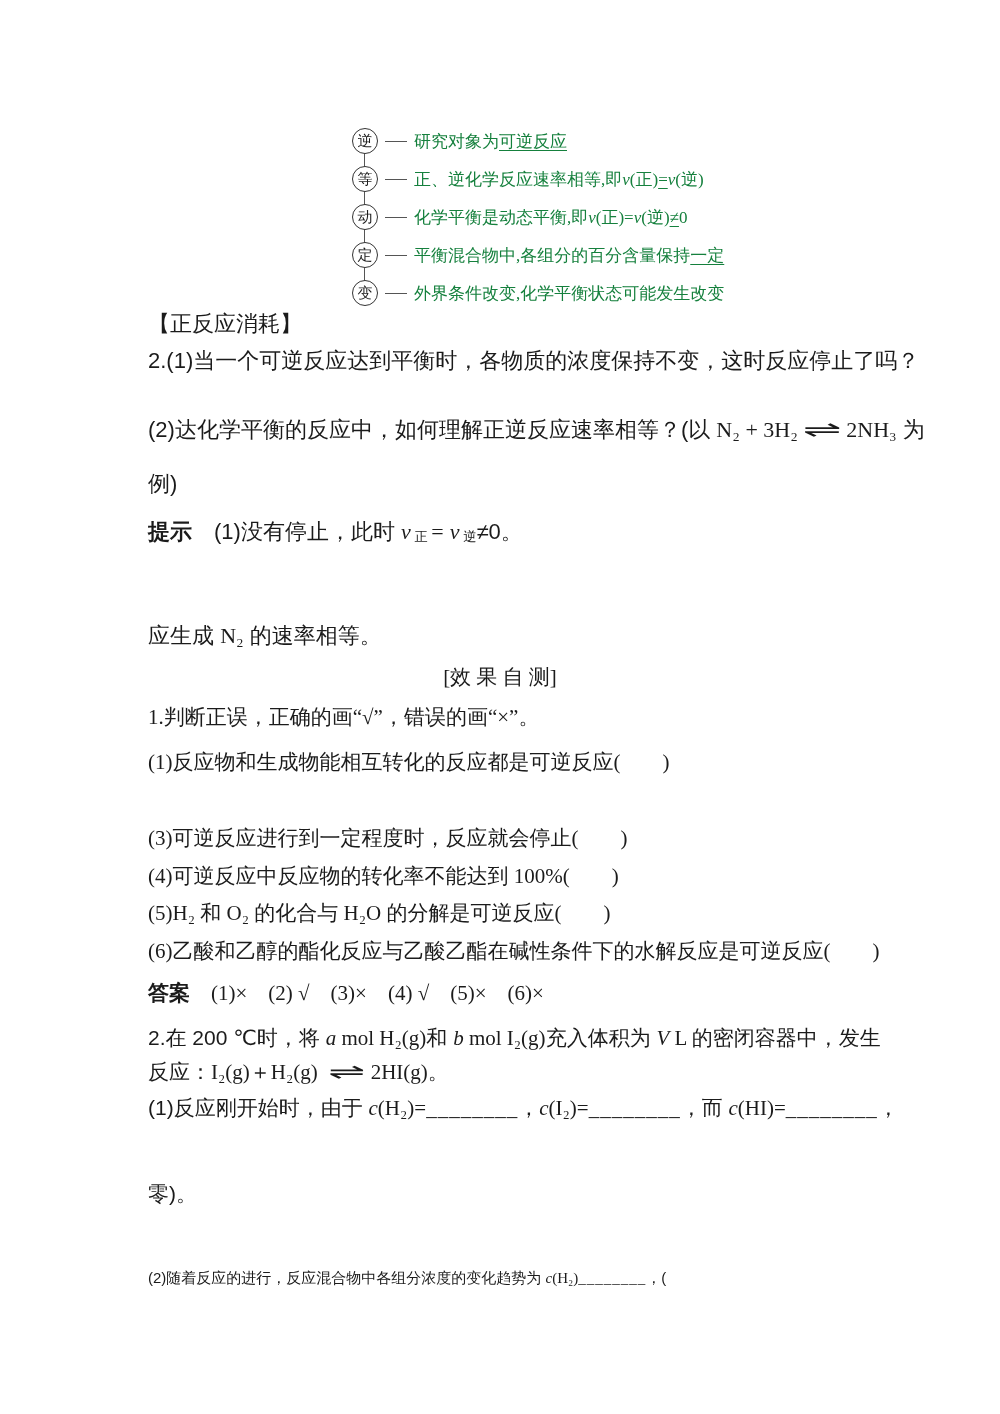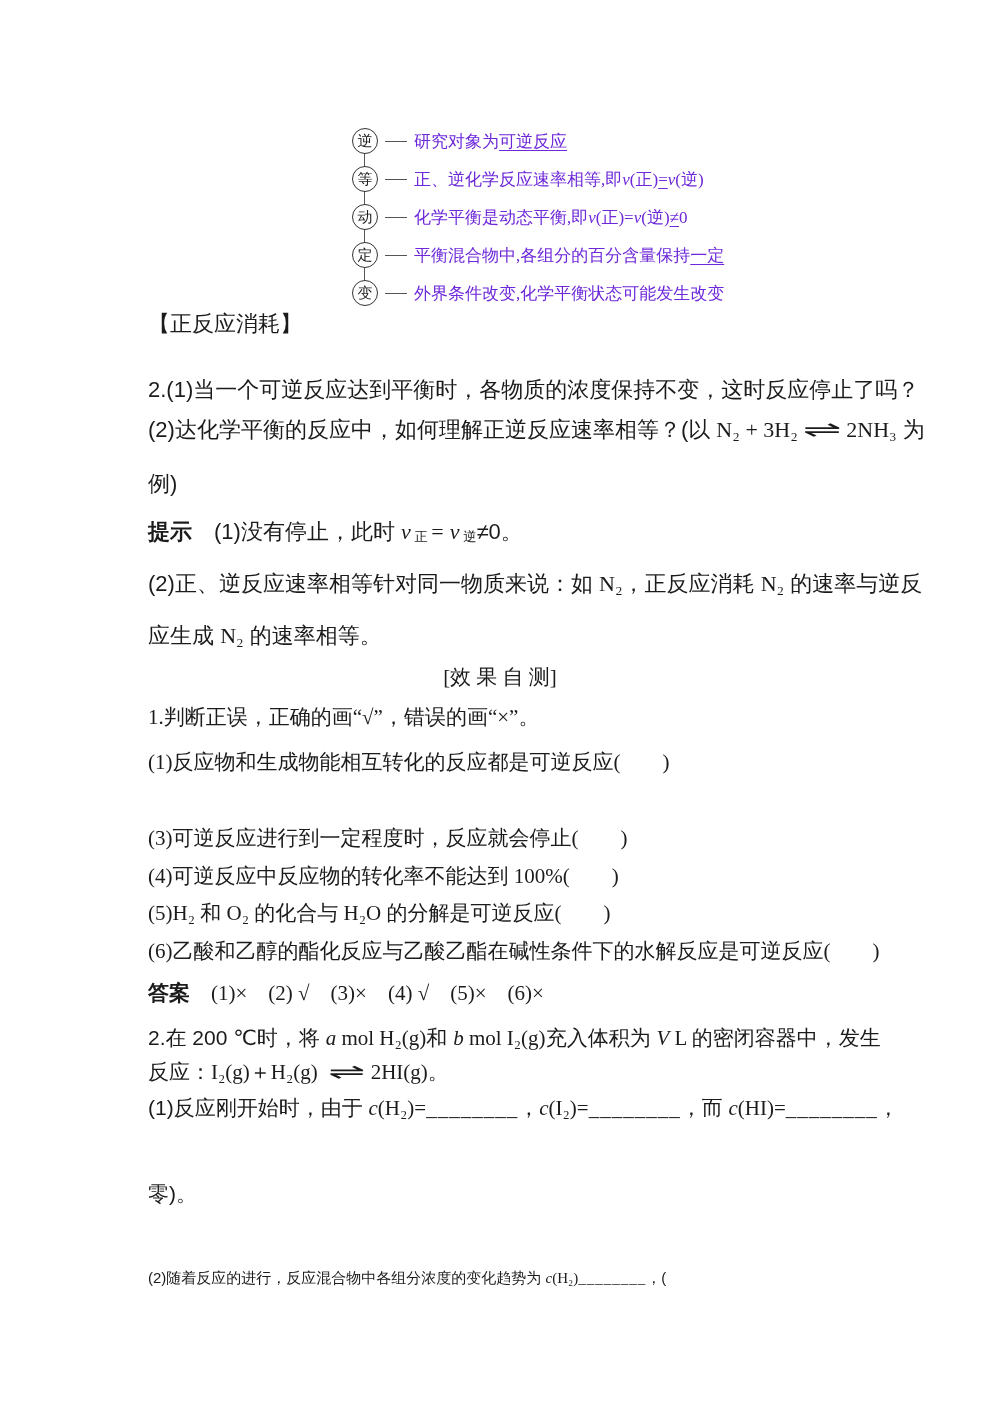--- a/index.html
+++ b/index.html
@@ -15,21 +15,21 @@
   .r-b{font-weight:700;margin-top:39px;}
   .r-bs{font-family:"Liberation Sans","DejaVu Sans",sans-serif;font-weight:700;}
   .r-sc{font-size:0.6em;vertical-align:-0.18em;}
   .r-ar{display:inline-block;transform:scaleX(2.1);margin:0 15px;font-family:"DejaVu Sans",sans-serif;}
   .r-bl{font-family:"Liberation Serif","DejaVu Serif",serif;letter-spacing:1px;}
   
   .diagram{position:absolute;left:352px;top:122px;}
   .d-row{display:flex;align-items:center;height:38px;position:relative;z-index:1;}
   .d-circle{width:24px;height:24px;border:1.5px solid #333;border-radius:50%;display:flex;align-items:center;justify-content:center;font-size:15px;font-family:"Liberation Serif","DejaVu Serif",serif;background:#fff;flex:0 0 auto;}
   .d-dash{width:22px;border-top:1.3px solid #555;margin:0 7px;flex:0 0 auto;}
-  .d-text{font-family:"Liberation Serif","DejaVu Serif",serif;font-size:17px;white-space:nowrap;color:#6d28d9;}
+  .d-text{font-family:"Liberation Serif","DejaVu Serif",serif;font-size:17px;white-space:nowrap;color:#15803d;}
   .d-vline{position:absolute;left:364px;top:141px;width:0;height:152px;border-left:1.3px solid #555;z-index:0;}
 </style>
 </head>
 <body>
 
 <div class="page">
 
   <div class="d-vline"></div>
   <div class="diagram">
     <div class="d-row">
@@ -53,25 +53,24 @@
       <span class="d-text"><span>平衡混合物中,各组分的百分含量保持</span><span class="r-u">一定</span></span>
     </div>
     <div class="d-row">
       <span class="d-circle">变</span>
       <span class="d-dash"></span>
       <span class="d-text"><span>外界条件改变,化学平衡状态可能发生改变</span></span>
     </div>
   </div>
 
   <div class="line serif" style="top:310px;font-size:22px"><span>【正反应消耗】</span></div>
-  <div class="line sans" style="top:376px"><span>2.(1)当一个可逆反应达到平衡时，各物质的浓度保持不变，这时反应停止了吗？</span></div>
+  <div class="line sans" style="top:347px"><span>2.(1)当一个可逆反应达到平衡时，各物质的浓度保持不变，这时反应停止了吗？</span></div>
   <div class="line sans" style="top:416px"><span>(2)达化学平衡的反应中，如何理解正逆反应速率相等？(以 </span><span class="r-sf">N₂ + 3H₂</span><span class="r-ar">⇌</span><span class="r-sf">2NH₃</span><span> 为</span></div>
   <div class="line sans" style="top:470px"><span>例)</span></div>
   <div class="line sans" style="top:518px"><span class="r-b">提示</span><span>　(1)没有停止，此时 </span><span class="r-it">v</span><span class="r-sc"> 正 </span><span class="r-sf">=</span><span> </span><span class="r-it">v</span><span class="r-sc"> 逆</span><span>≠0。</span></div>
-  <div class="line sans" style="top:570px"><span>(2)正、逆反应速率相等针对同一物质来说：如 </span><span class="r-sf">N₂</span><span>，正反应消耗 </span><span class="r-sf">N₂</span><span> 的速率与逆反</span></div>
   <div class="line sans" style="top:622px"><span>应生成 </span><span class="r-sf">N₂</span><span> 的速率相等。</span></div>
 
   <div class="line serif center" style="top:664px"><span>[效 果 自 测]</span></div>
   <div class="line serif" style="top:704px"><span>1.判断正误，正确的画“√”，错误的画“×”。</span></div>
   <div class="line serif" style="top:749px"><span>(1)反应物和生成物能相互转化的反应都是可逆反应(　　)</span></div>
   <div class="line serif" style="top:825px"><span>(3)可逆反应进行到一定程度时，反应就会停止(　　)</span></div>
   <div class="line serif" style="top:863px"><span>(4)可逆反应中反应物的转化率不能达到 </span><span class="r-sf">100%</span><span>(　　)</span></div>
   <div class="line serif" style="top:900px"><span>(5)</span><span class="r-sf">H₂</span><span> 和 </span><span class="r-sf">O₂</span><span> 的化合与 </span><span class="r-sf">H₂O</span><span> 的分解是可逆反应(　　)</span></div>
   <div class="line serif" style="top:938px"><span>(6)乙酸和乙醇的酯化反应与乙酸乙酯在碱性条件下的水解反应是可逆反应(　　)</span></div>
   <div class="line serif" style="top:979px"><span class="r-bs">答案</span><span>　(1)×　(2) √　(3)×　(4) √　(5)×　(6)×</span></div>

